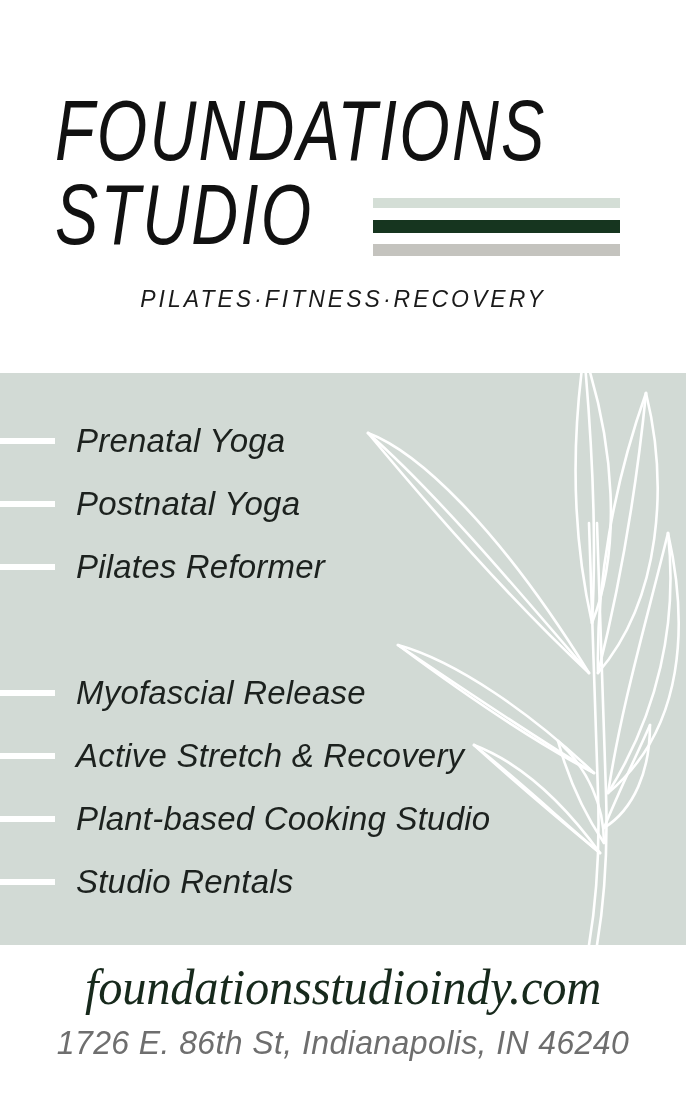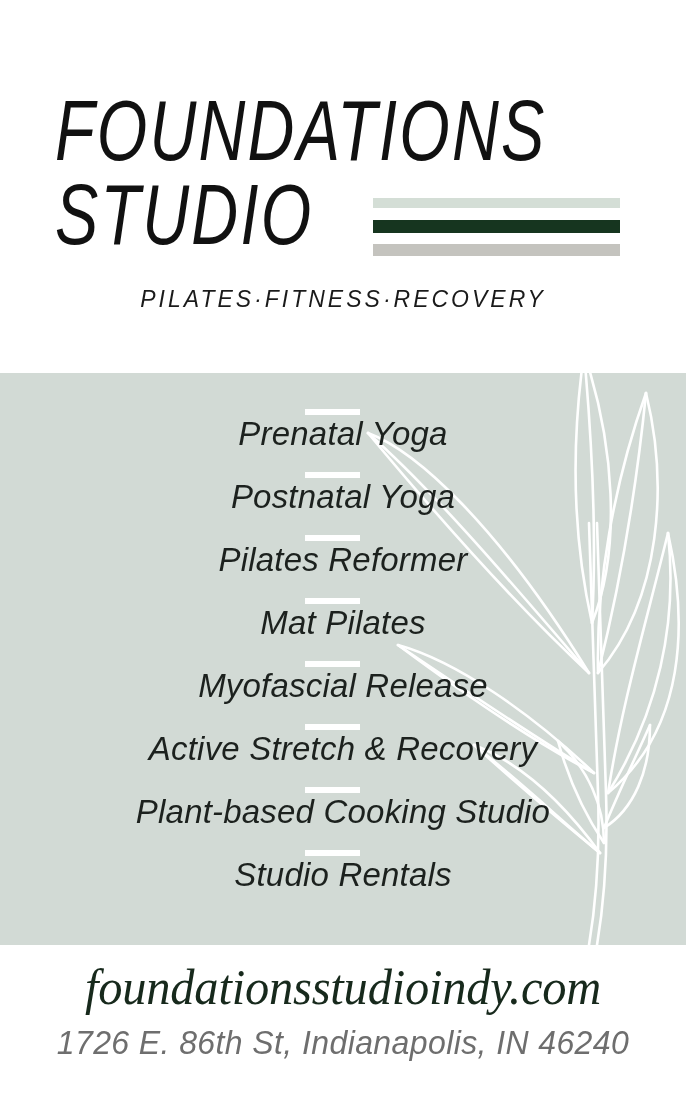--- a/index.html
+++ b/index.html
@@ -113,21 +113,20 @@
     width: 686px;
     height: 572px;
   }
   .service-item {
     position: absolute;
     left: 0;
     width: 686px;
     height: 63px;
     display: flex;
     align-items: center;
-    flex-direction: column;
   }
   .service-dash {
     flex: 0 0 auto;
     width: 55px;
     height: 6px;
     background: #ffffff;
     margin-right: 21px;
   }
   .service-label {
     flex: 0 0 auto;
@@ -250,24 +249,20 @@
       <div class="service-item" style="top:162px">
         <span class="service-dash"></span>
         <span class="service-label">Pilates Reformer</span>
       </div>
 
       <div class="service-item" style="top:99px">
         <span class="service-dash"></span>
         <span class="service-label">Postnatal Yoga</span>
       </div>
 
-      <div class="service-item" style="top:225px">
-        <span class="service-dash"></span>
-        <span class="service-label">Mat Pilates</span>
-      </div>
 
       <div class="service-item" style="top:288px">
         <span class="service-dash"></span>
         <span class="service-label">Myofascial Release</span>
       </div>
 
       <div class="service-item" style="top:351px">
         <span class="service-dash"></span>
         <span class="service-label">Active Stretch &amp; Recovery</span>
       </div>

